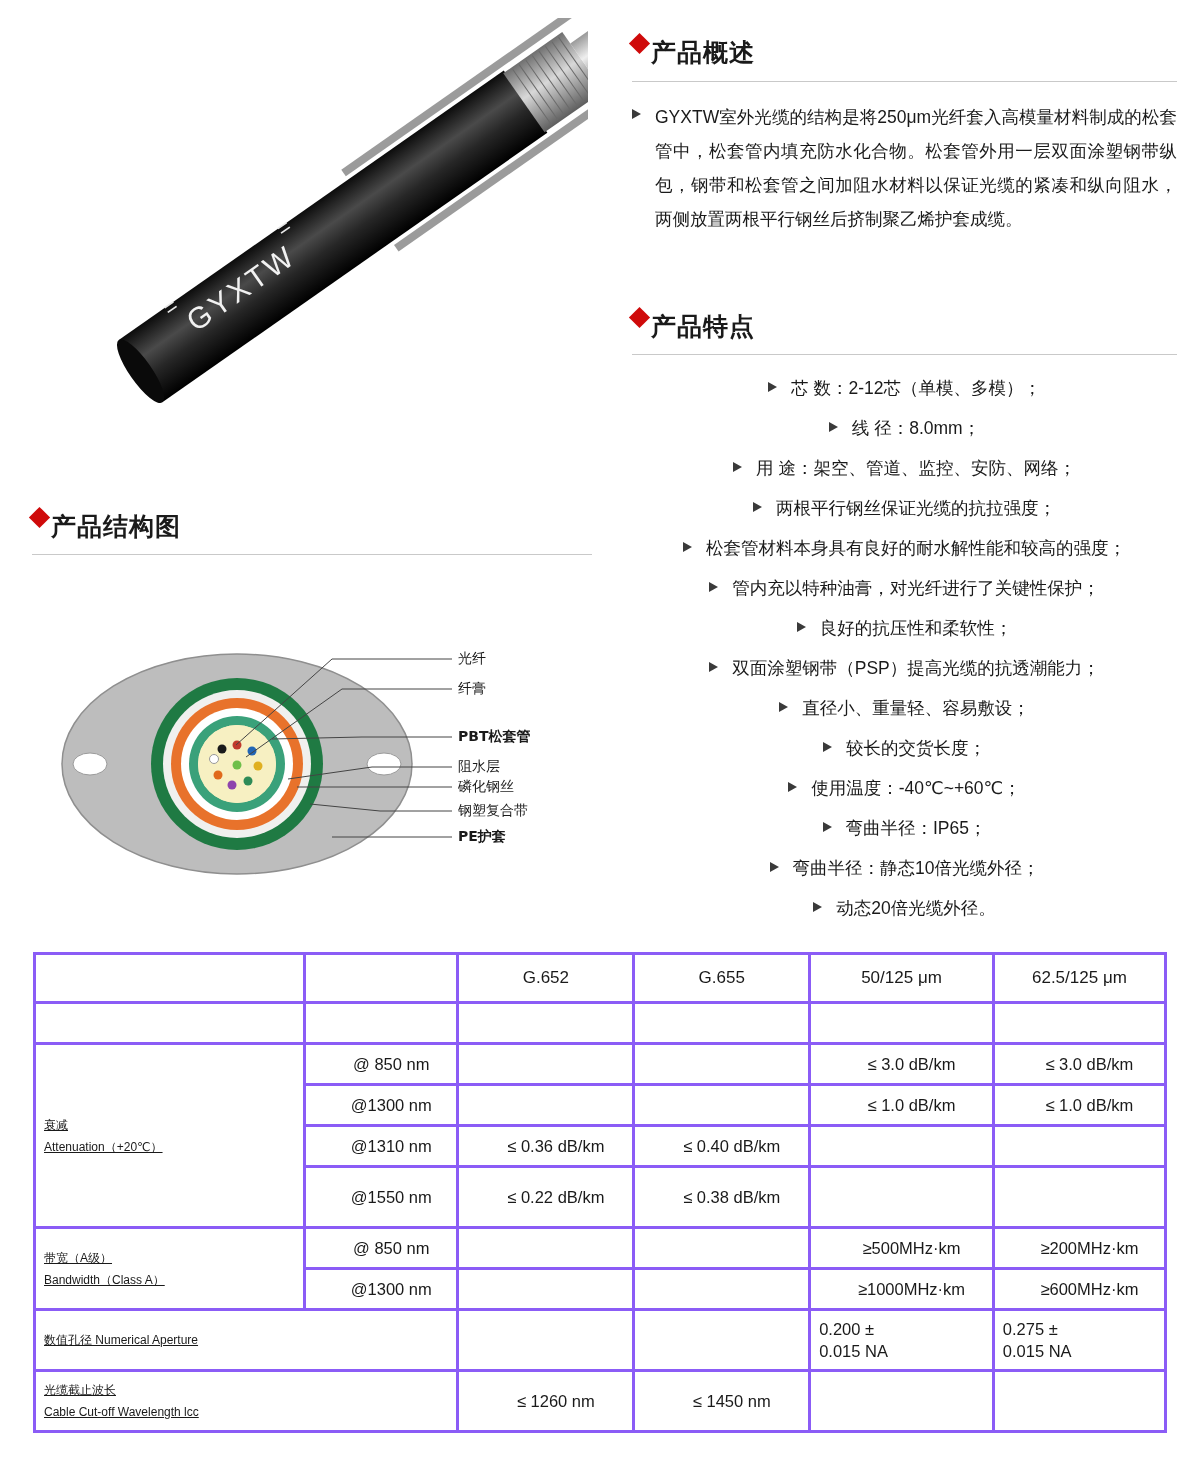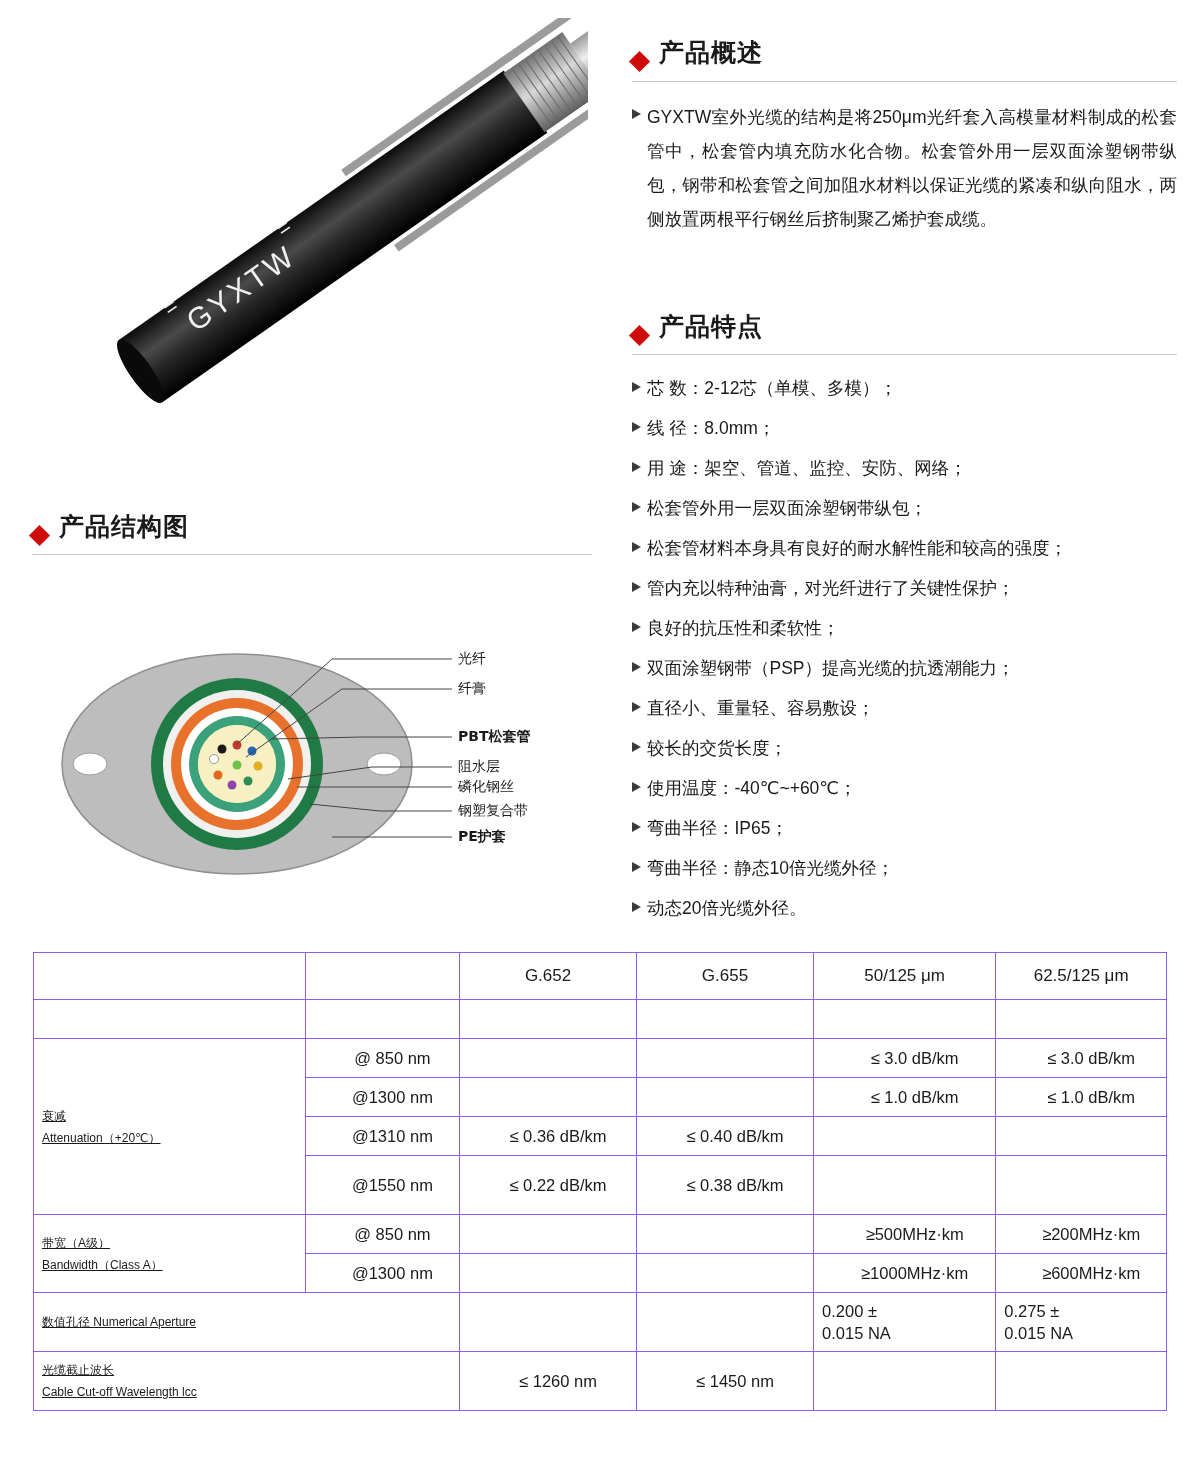--- a/index.html
+++ b/index.html
@@ -6,32 +6,32 @@
   body{
     width:1200px;height:1464px;
     background:#ffffff;
     font-family:"Liberation Sans","DejaVu Sans",sans-serif;
     color:#1a1a1a;
     position:relative;
     overflow:hidden;
   }
   
   .section-head{
-    display:flex;align-items:flex-end;gap:12px;
+    display:flex;align-items:flex-start;gap:4px;
   }
   .diamond{
     width:15px;height:15px;background:#cf0a0a;
     transform:rotate(45deg);flex:none;
   }
   .section-head h2{
     font-size:25px;margin:0;font-weight:bold;letter-spacing:1px;
     font-family:"DejaVu Sans","Liberation Sans",sans-serif;
   }
   .rule{height:1px;background:#c9c9c9;margin-top:11px;}
-  .bullet-row{display:flex;gap:6px;align-items:flex-start;margin-bottom:9px;}
+  .bullet-row{display:flex;gap:14px;align-items:flex-start;margin-bottom:9px;justify-content:center;}
   .tri{
     flex:none;width:0;height:0;margin-top:9px;
     border-left:9px solid #3a3a3a;
     border-top:5.5px solid transparent;
     border-bottom:5.5px solid transparent;
   }
   .bullet-text{font-size:17.5px;line-height:31px;}
 
   
   #cable-photo{
@@ -52,21 +52,21 @@
   #features-block{position:absolute;left:632px;top:310px;width:545px;}
   #features-block .list{margin-top:18px;}
 
   
   #spec-table{
     position:absolute;left:33px;top:952px;width:1134px;
     border-collapse:collapse;
     font-size:16.5px;
   }
   #spec-table td{
-    border:1px solid #8b5cf6;
+    border:3px solid #8b5cf6;
     padding:6px 8px;
     vertical-align:middle;
     height:26px;
   }
   #spec-table .c{text-align:center;padding-left:28px;}
   #spec-table .hdr{text-align:center;height:34px;font-size:17px;}
   #spec-table .lbl{font-size:12px;text-decoration:underline;}
   #spec-table .tall{height:46px;}
   .colw1{width:215px;}
   .colw2{width:122px;}
@@ -218,21 +218,21 @@
       <div class="bullet-row">
         <span class="tri"></span>
         <span class="bullet-text">线  径：8.0mm；</span>
       </div>
       <div class="bullet-row">
         <span class="tri"></span>
         <span class="bullet-text">用  途：架空、管道、监控、安防、网络；</span>
       </div>
       <div class="bullet-row">
         <span class="tri"></span>
-        <span class="bullet-text">松套管外用一层双面涂塑钢带纵包；</span>
+        <span class="bullet-text">两根平行钢丝保证光缆的抗拉强度；</span>
       </div>
       <div class="bullet-row">
         <span class="tri"></span>
         <span class="bullet-text">松套管材料本身具有良好的耐水解性能和较高的强度；</span>
       </div>
       <div class="bullet-row">
         <span class="tri"></span>
         <span class="bullet-text">管内充以特种油膏，对光纤进行了关键性保护；</span>
       </div>
       <div class="bullet-row">

